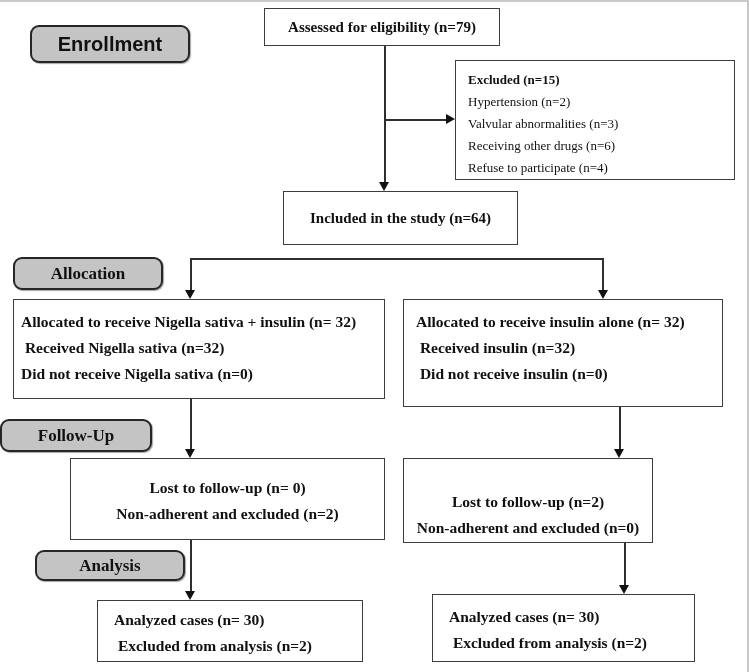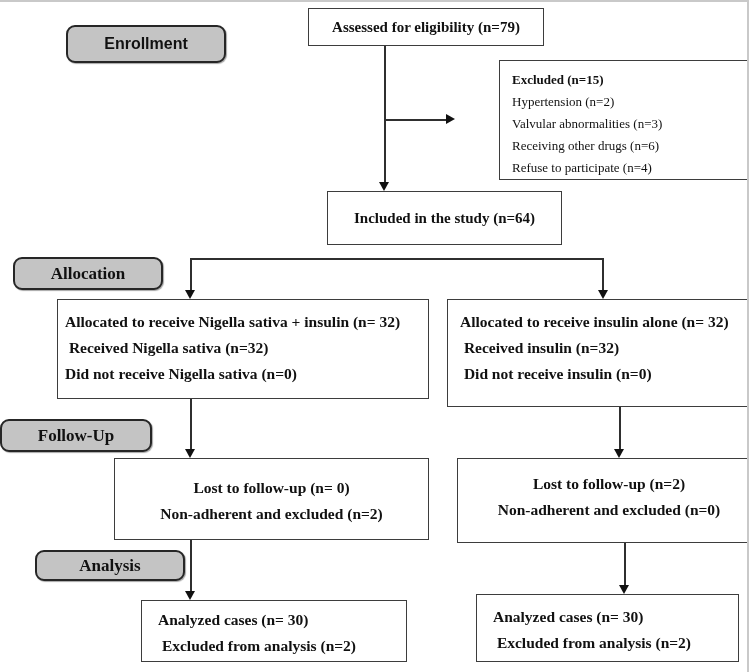--- a/index.html
+++ b/index.html
@@ -19,29 +19,28 @@
     position:absolute;
     background:#c4c4c4;
     border:2.5px solid #262626;
     border-radius:9px;
     box-shadow:1px 1px 1px rgba(0,0,0,0.35);
     display:flex;align-items:center;justify-content:center;
     font-weight:bold;
     font-size:17px;
     box-sizing:border-box;
   }
-  .stage-label.sans{font-family:"Liberation Sans","DejaVu Sans",sans-serif;font-size:16px;margin-left:36px;}
+  .stage-label.sans{font-family:"Liberation Sans","DejaVu Sans",sans-serif;font-size:20px;}
   
   .flow-box{
     position:absolute;
     background:#ffffff;
     border:1.5px solid #3d3d3d;
     box-sizing:border-box;
     font-size:15px;
-    margin-left:44px;
   }
   .flow-box.center{display:flex;align-items:center;justify-content:center;font-weight:bold;}
   .box-line{white-space:pre;line-height:26px;font-weight:bold;font-size:15.5px;}
   .reason-line{white-space:pre;line-height:22px;font-size:13px;}
   .reason-title{font-weight:bold;}
   
   .vline,.hline{position:absolute;background:#2f2f2f;}
   .vline{width:1.5px;}
   .hline{height:1.5px;}
   
@@ -124,21 +123,21 @@
     <div class="box-line">Allocated to receive insulin alone (n= 32)</div>
     <div class="box-line"> Received insulin (n=32)</div>
     <div class="box-line"> Did not receive insulin (n=0)</div>
   </div>
 
   <div class="flow-box" style="left:70px;top:456px;width:315px;height:82px;padding-top:16px;text-align:center;">
     <div class="box-line">Lost to follow-up (n= 0)</div>
     <div class="box-line">Non-adherent and excluded (n=2)</div>
   </div>
 
-  <div class="flow-box" style="left:413px;top:456px;width:304px;height:85px;padding-top:12px;text-align:center;">
+  <div class="flow-box" style="left:403px;top:456px;width:250px;height:85px;padding-top:30px;text-align:center;">
     <div class="box-line">Lost to follow-up (n=2)</div>
     <div class="box-line">Non-adherent and excluded (n=0)</div>
   </div>
 
   <div class="flow-box" style="left:97px;top:598px;width:266px;height:62px;padding:6px 4px 0 16px;">
     <div class="box-line">Analyzed cases (n= 30)</div>
     <div class="box-line"> Excluded from analysis (n=2)</div>
   </div>
 
   <div class="flow-box" style="left:432px;top:592px;width:263px;height:68px;padding:9px 4px 0 16px;">

